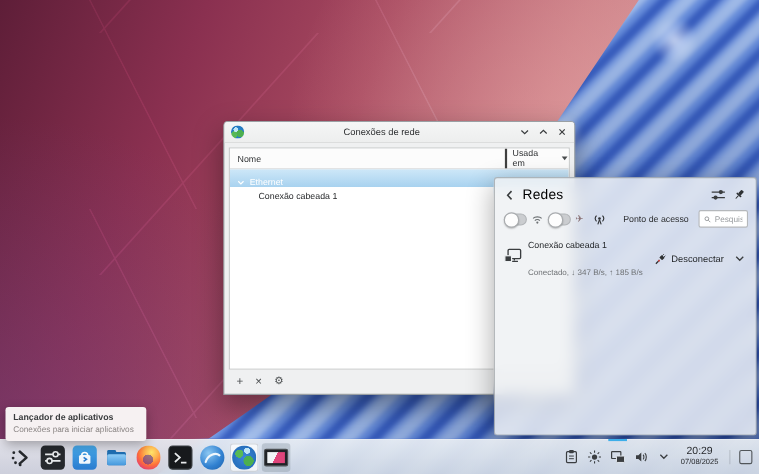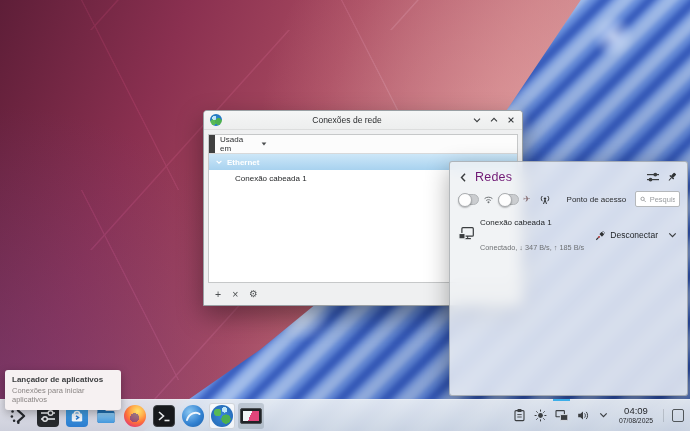--- a/index.html
+++ b/index.html
@@ -25,53 +25,53 @@
       radial-gradient(circle 34px at 73% 30%, rgba(235,243,255,.7), rgba(235,243,255,0) 70%),
       radial-gradient(circle 36px at 61% 48%, rgba(235,243,255,.65), rgba(235,243,255,0) 70%),
       radial-gradient(circle 40px at 44% 72%, rgba(235,243,255,.7), rgba(235,243,255,0) 70%),
       radial-gradient(circle 42px at 22% 94%, rgba(235,243,255,.7), rgba(235,243,255,0) 70%),
       radial-gradient(circle at 100% 100%, rgba(20,45,120,.5), rgba(20,45,120,0) 60%),
       repeating-linear-gradient(135deg,#a7c2ee 0 11px,#6b92e0 11px 18px,#3a60c2 18px 27px,#7fa2e6 27px 32px);
     clip-path:polygon(85% -2%, 102% -2%, 102% 102%, 18% 102%, 38% 80%, 55% 58%, 68% 38%);
   }
 
   
-  .window { position:absolute; left:203px; top:110px; width:320px; height:196px; z-index:2;
+  .window { position:absolute; left:203px; top:110px; width:320px; height:249px; z-index:2;
     background:#eff0f1; border:1px solid #9aa0a4; border-radius:4px 4px 0 0;
     box-shadow:0 10px 26px rgba(0,0,0,.38); display:flex; flex-direction:column; }
   .titlebar { height:19px; flex:0 0 19px; display:flex; align-items:center; padding:0 6px;
     background:linear-gradient(#f5f6f6,#edeeee); border-bottom:1px solid #dcdddd; border-radius:3px 3px 0 0; }
   .win-icon { width:12px; height:12px; border-radius:50%; flex:0 0 12px;
     background:radial-gradient(circle at 36% 32%, #bfe6f7 0 18%, rgba(0,0,0,0) 19%),
                radial-gradient(circle at 70% 62%, #4caf50 0 30%, rgba(0,0,0,0) 31%),
                radial-gradient(circle at 25% 70%, #57b956 0 24%, rgba(0,0,0,0) 25%),
                radial-gradient(circle at 50% 50%, #2f8fd8, #1d6db3); }
   .win-title { flex:1; text-align:center; font-size:8.5px; color:#2c2e30; }
   .win-controls { display:flex; gap:7px; align-items:center; color:#3a3d3f; }
   .win-controls svg { display:block; }
 
   .win-body { flex:1; display:flex; flex-direction:column; padding:4px 4px 0 4px; }
   .list-frame { flex:1; border:1px solid #c6c8c9; background:#fff; display:flex; flex-direction:column; overflow:hidden; }
   .list-header { flex:0 0 15px; display:flex; align-items:stretch; background:#fcfcfc; border-bottom:1px solid #d8d9da; font-size:8px; color:#2f3133; }
   .col-name { flex:1; display:flex; align-items:center; padding-left:7px; }
-  .col-used { flex:0 0 58px; display:flex; align-items:center; gap:10px; padding-left:5px; border-left:6px solid #404040; }
-  .group-row { flex:0 0 16px; display:flex; align-items:center; gap:4px; padding-left:6px;
-    background:linear-gradient(#cde7f8,#a8d2ef); color:#fff; font-weight:bold; font-size:8px; }
+  .col-used { flex:0 0 58px; display:flex; align-items:center; gap:10px; padding-left:5px; border-left:2px solid #404040; }
+  .group-row { flex:0 0 16px; display:flex; align-items:flex-end; gap:4px; padding-left:6px;
+    background:linear-gradient(#cde7f8,#a8d2ef); color:#fff; font-weight:normal; font-size:8px; }
   .item-row { flex:0 0 16px; display:flex; align-items:center; padding-left:26px; font-size:8px; color:#26282a; background:#fff; }
   .list-rest { flex:1; background:#fff; }
   .win-actions { flex:0 0 22px; display:flex; align-items:center; gap:11px; padding-left:7px; color:#4b4e50; font-size:10.5px; }
   .win-actions .act { cursor:default; line-height:1; }
   .win-actions .act.gear { font-size:9.5px; }
 
   
   .popup { position:absolute; left:449px; top:161px; width:239px; height:235px; z-index:3;
     background:rgba(238,241,243,.84); backdrop-filter:blur(7px) saturate(1.15);
     border:1px solid rgba(105,110,115,.45); border-radius:3px; box-shadow:0 8px 24px rgba(0,0,0,.32);
     display:flex; flex-direction:column; }
-  .popup-header { flex:0 0 24px; display:flex; align-items:center; gap:6px; padding:6px 9px 0 8px; color:#701a75; }
+  .popup-header { flex:0 0 24px; display:flex; align-items:center; gap:6px; padding:6px 9px 0 8px; color:#000000; }
   .popup-title { font-size:12.5px; font-weight:500; letter-spacing:.2px; }
   .spacer { flex:1; }
   .popup-controls { flex:0 0 22px; display:flex; align-items:center; gap:4px; padding:4px 7px 0 8px; }
   .toggle { width:21px; height:11px; border-radius:6px; background:#cbcdd0; border:1px solid #b2b5b8; position:relative; flex:0 0 21px; }
   .toggle .knob { position:absolute; left:-1px; top:-2px; width:14px; height:14px; border-radius:50%;
     background:#fdfdfd; border:1px solid #a9acaf; box-shadow:0 1px 1.5px rgba(0,0,0,.25); }
   .ticon { color:#6e7275; display:flex; align-items:center; }
   .plane { font-size:9px; color:#8c7478; line-height:1; }
   .hotspot-btn { display:flex; align-items:center; gap:16px; font-size:8px; color:#2b2d2f; margin-left:4px; white-space:nowrap; }
   .search { margin-left:5px; flex:1; height:16px; background:#fff; border:1px solid #b5b8bb; border-radius:2px;
@@ -82,21 +82,21 @@
 
   .conn-item { margin-top:6px; display:flex; align-items:center; padding:4px 9px 4px 8px; }
   .conn-icon { color:#3a3d3f; flex:0 0 17px; }
   .conn-text { margin-left:5px; line-height:1.25; }
   .conn-name { font-size:8px; font-weight:500; color:#232629; }
   .conn-status { font-size:7.3px; color:#6e7174; margin-top:15px; }
   .disconnect { display:flex; align-items:center; gap:4px; font-size:8.5px; color:#232629; }
   .conn-expand { margin-left:9px; color:#3a3d3f; display:flex; }
 
   
-  .tooltip { position:absolute; left:5px; top:370px; z-index:5; width:116px;
+  .tooltip { position:absolute; left:5px; top:370px; z-index:5; width:128px;
     background:#f6f1f2; border-radius:3px; box-shadow:0 3px 10px rgba(0,0,0,.3); padding:5px 7px 6px; }
   .tt-title { font-size:8px; font-weight:bold; color:#3a3c3e; }
   .tt-sub { font-size:7.5px; color:#8a8584; margin-top:2px; }
 
   
   .taskbar { position:absolute; left:0; right:0; bottom:0; height:32px; z-index:4;
     background:linear-gradient(rgba(232,237,243,.93), rgba(211,219,229,.93));
     backdrop-filter:blur(5px); border-top:1px solid rgba(255,255,255,.55);
     display:flex; align-items:center; padding:0 6px; }
   .tb-apps { display:flex; align-items:center; gap:3px; }
@@ -155,20 +155,21 @@
             <line x1="2.6" y1="2.6" x2="7.4" y2="7.4" stroke="currentColor" stroke-width="1.1"></line>
             <line x1="7.4" y1="2.6" x2="2.6" y2="7.4" stroke="currentColor" stroke-width="1.1"></line>
           </svg>
         </span>
     </div>
   </div>
 
   <div class="win-body">
     <div class="list-frame">
       <div class="list-header">
+        <div class="col-name">Nome</div>
         <div class="col-used">
           <span>Usada em</span>
           <svg width="7" height="6" viewBox="0 0 10 8">
               <path d="M1,1.5 L9,1.5 L5,6.5 Z" fill="#4a4d4f"></path>
             </svg>
         </div>
       </div>
       <div class="group-row">
         <svg width="8" height="8" viewBox="0 0 10 10">
             <polyline points="2,3.5 5,6.5 8,3.5" fill="none" stroke="#fff" stroke-width="1.4"></polyline>
@@ -402,20 +403,20 @@
           <path d="M7.6,4.4 C8.6,5.2 8.6,7.8 7.6,8.6" fill="none" stroke="currentColor" stroke-width="1"></path>
           <path d="M9.2,2.9 C11,4.3 11,8.7 9.2,10.1" fill="none" stroke="currentColor" stroke-width="1"></path>
         </svg>
     </span>
     <span class="tray-ic">
       <svg width="11" height="10" viewBox="0 0 10 10">
           <polyline points="1.8,3.4 5,6.6 8.2,3.4" fill="none" stroke="currentColor" stroke-width="1.2"></polyline>
         </svg>
     </span>
     <span class="clock">
-      <div class="time">04:09</div>
+      <div class="time">20:29</div>
       <div class="date">07/08/2025</div>
     </span>
     <span class="peek-wrap">
       <span class="peek"></span>
     </span>
   </div>
 </div>
 
 </body></html>

